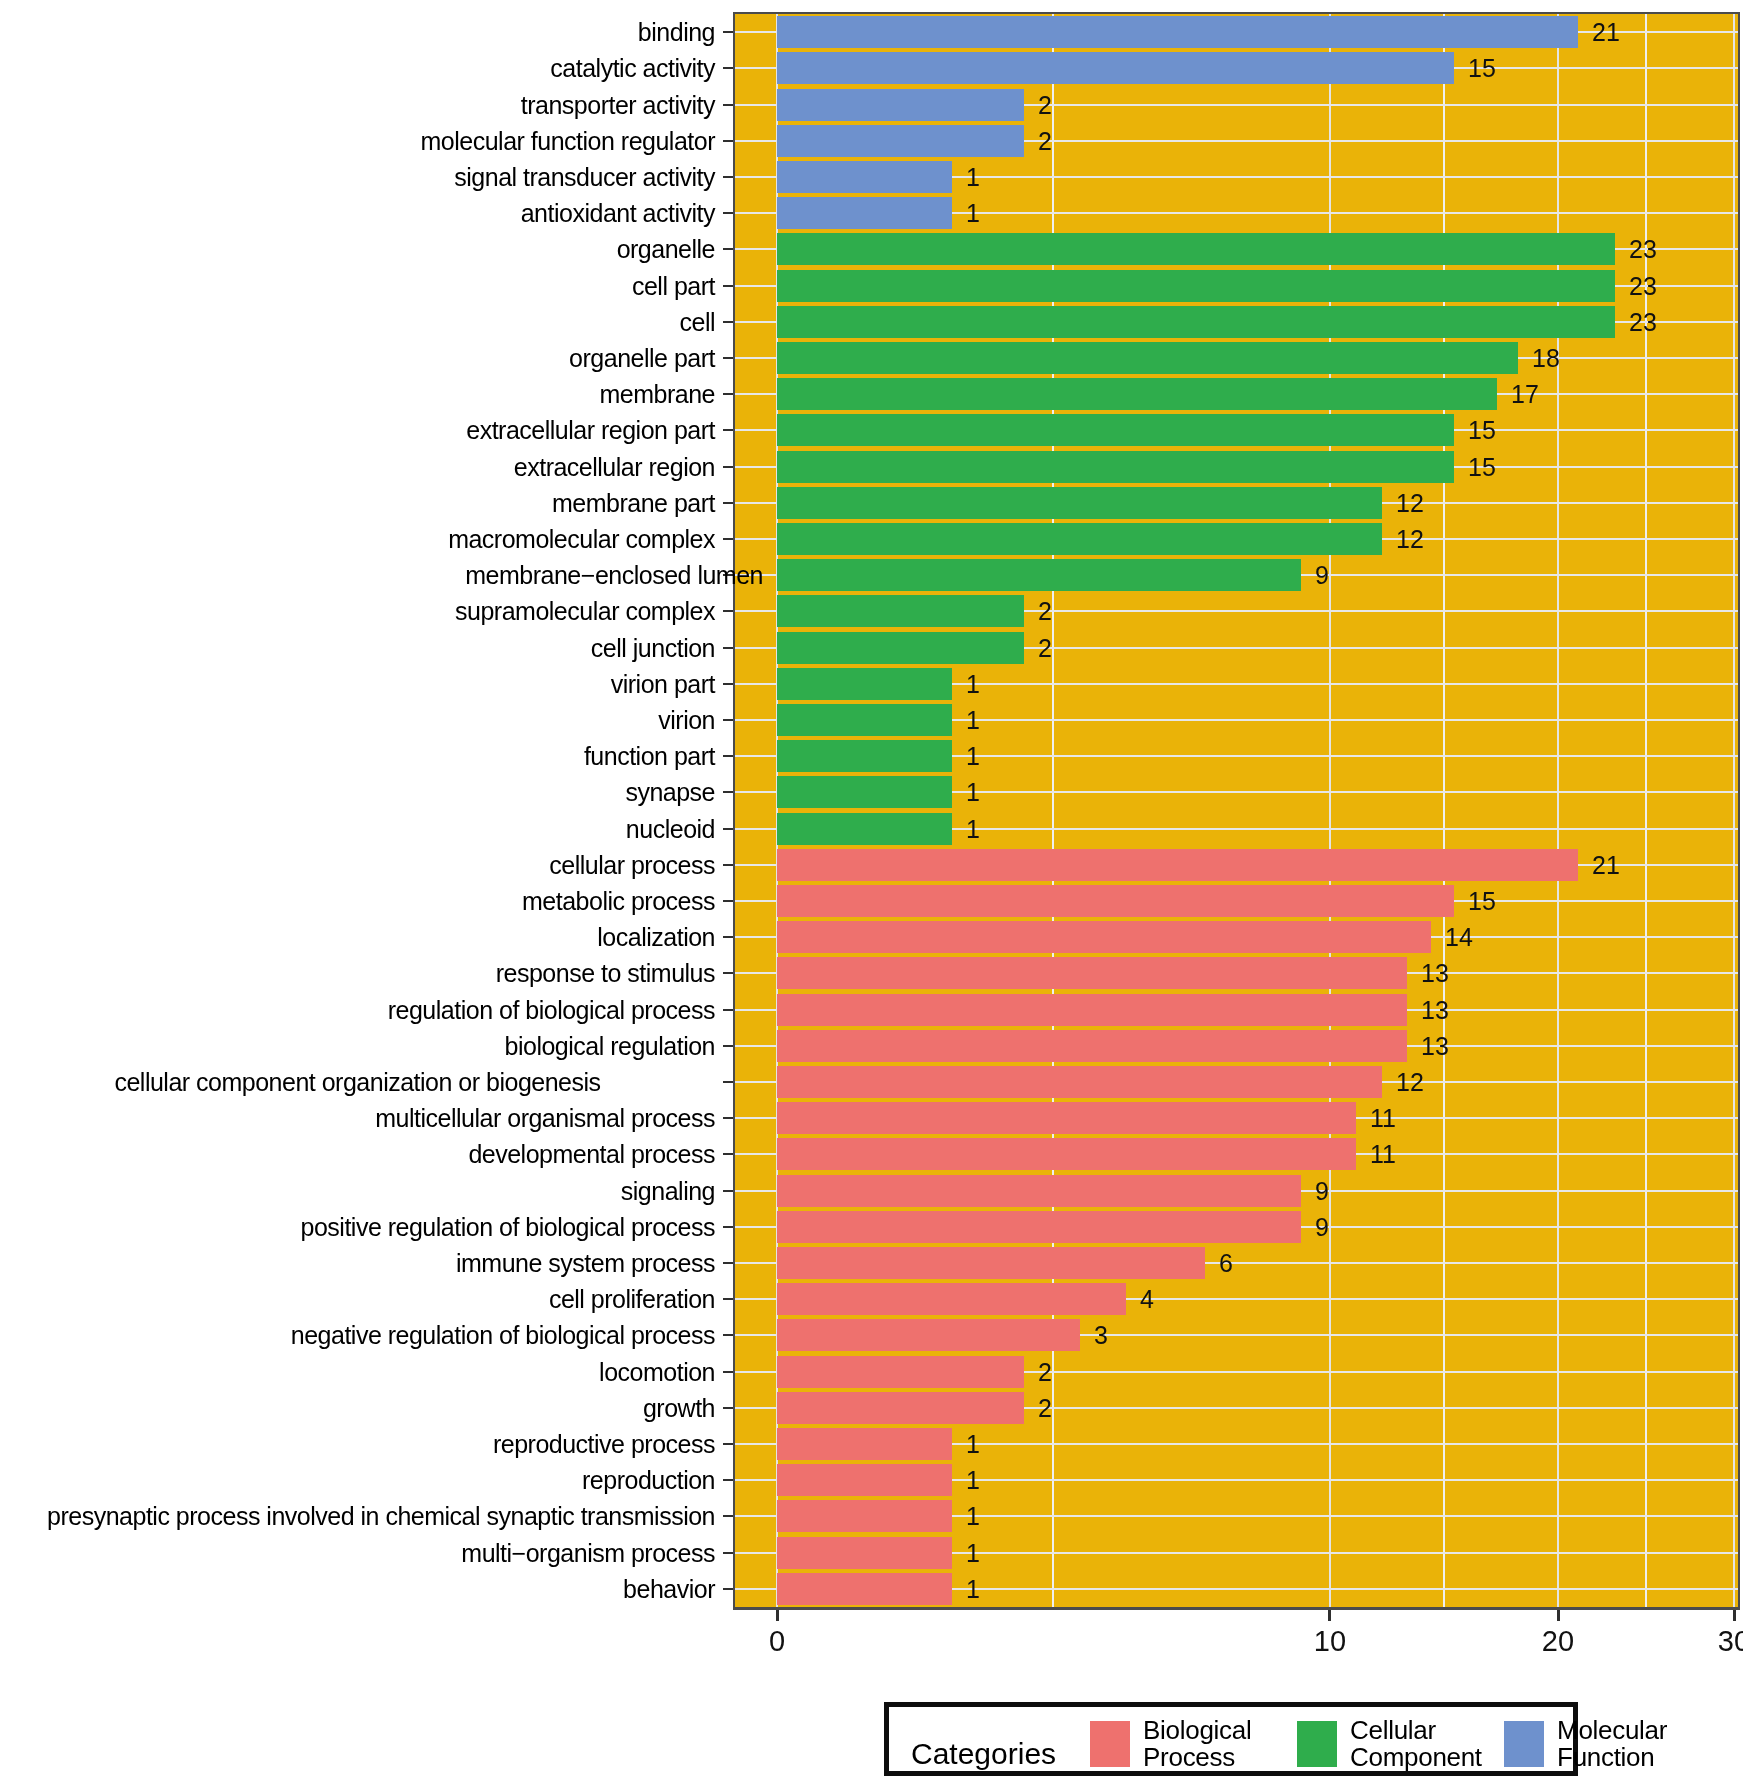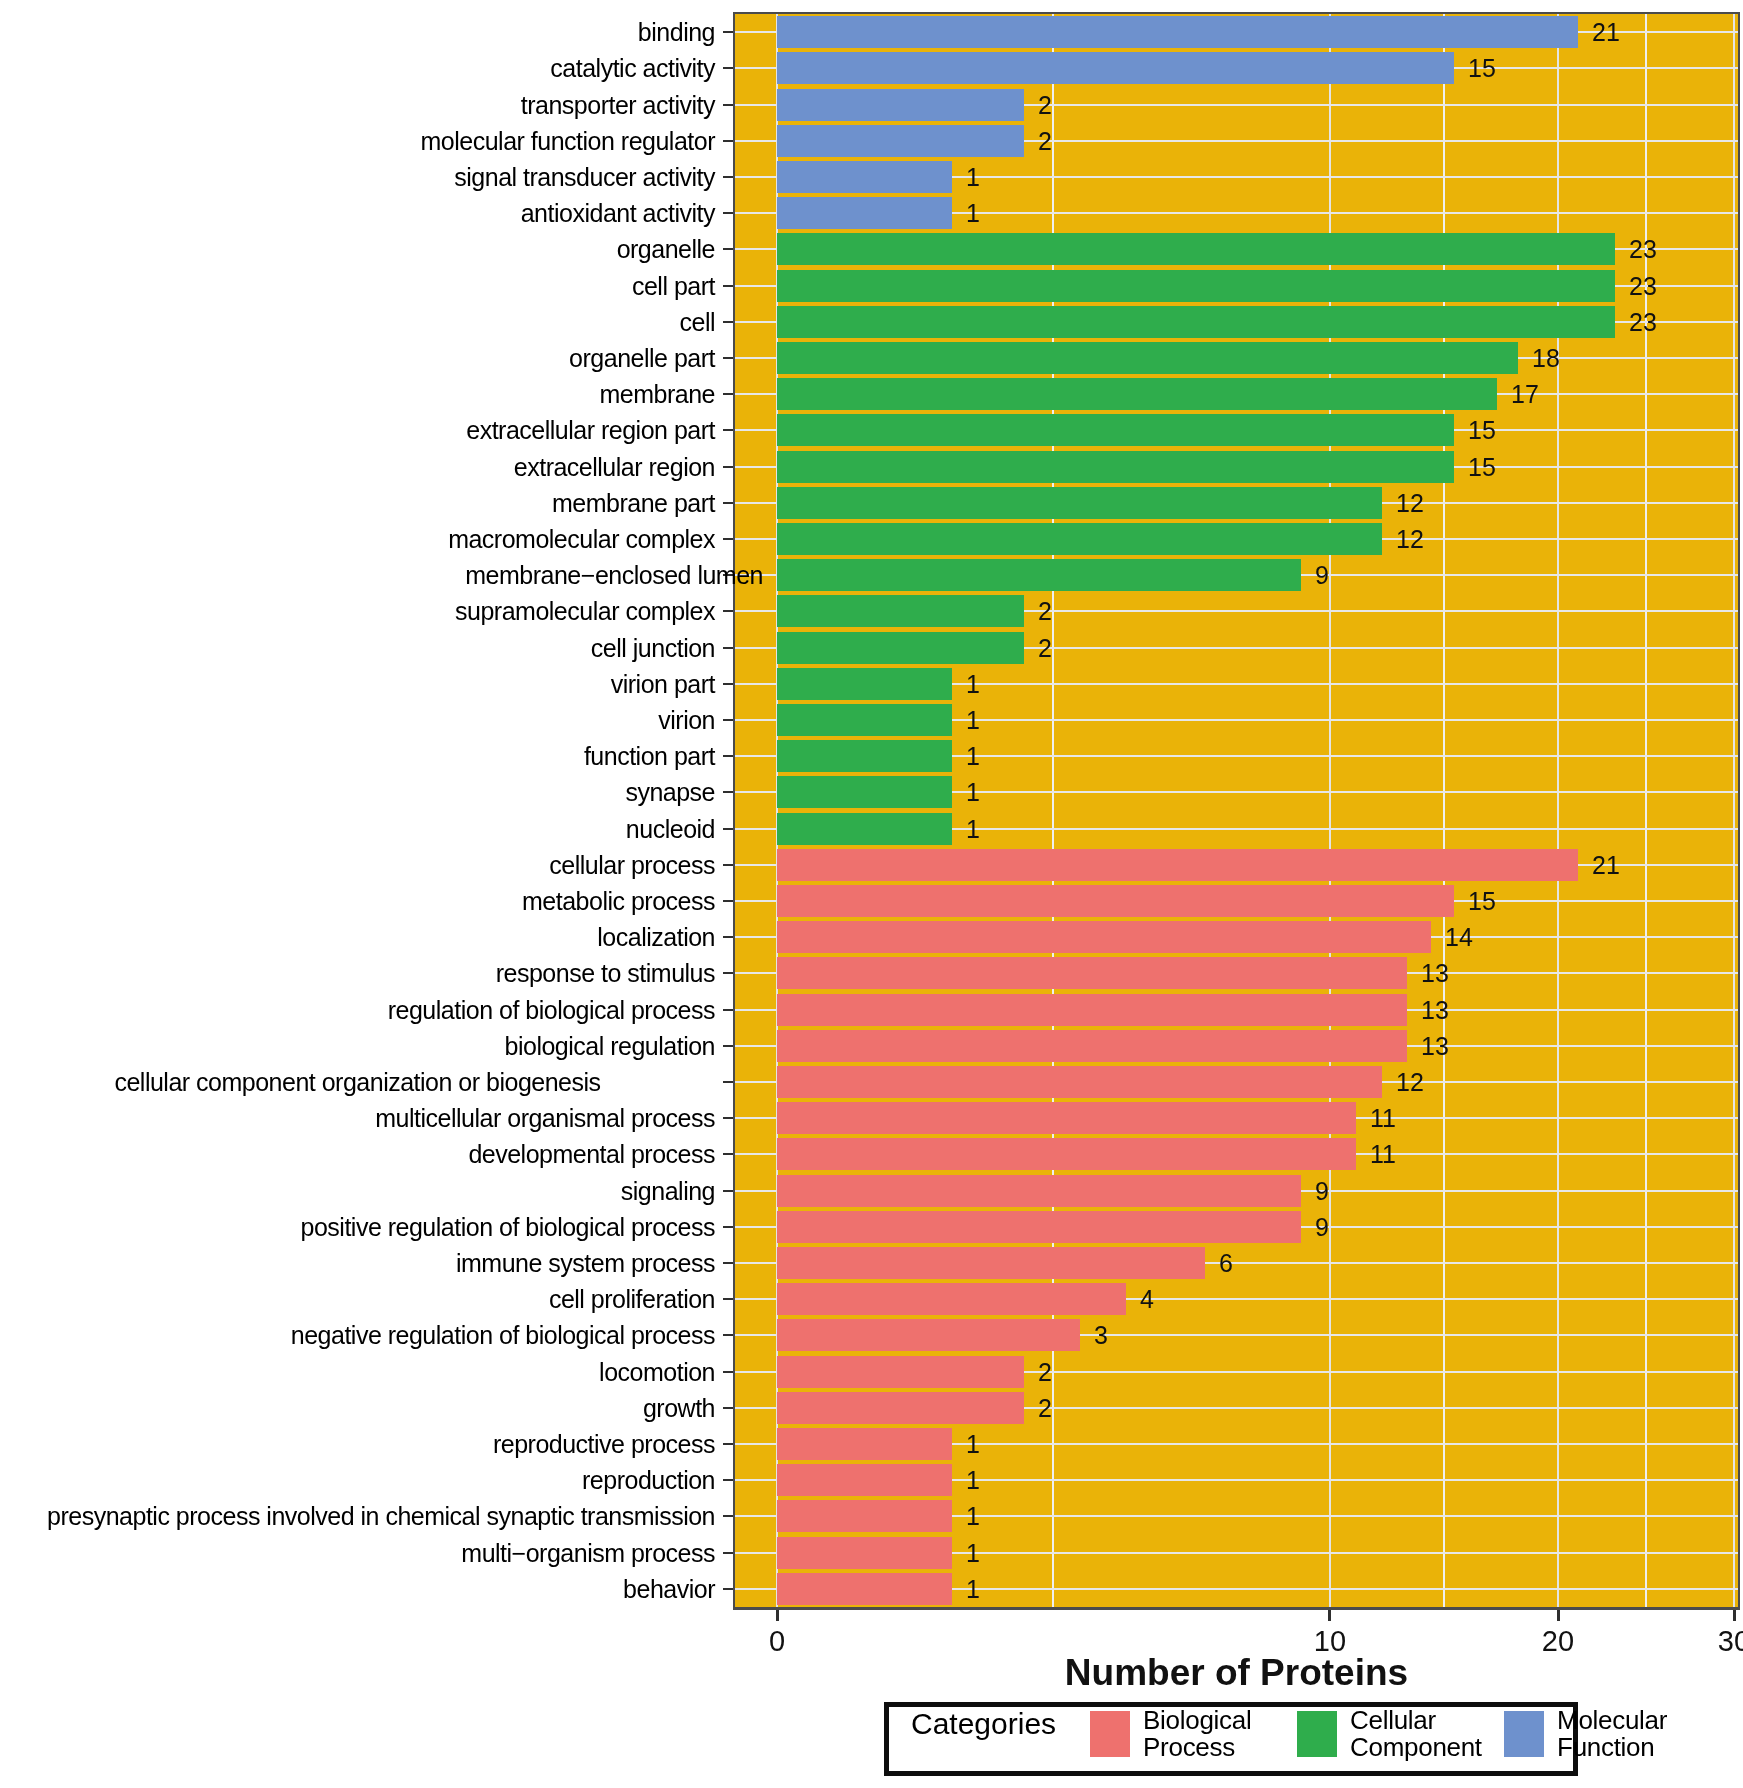--- a/index.html
+++ b/index.html
@@ -47,21 +47,21 @@
     left:733px;top:1652px;width:1007px;
     text-align:center;
     font-size:37px;font-weight:700;color:#111;
   }
   #legend-box{
     position:absolute;
     left:884px;top:1702px;width:694px;height:74px;
     border:5px solid #0d0d0d;
     box-sizing:border-box;
     background:#ffffff;
-    display:flex;align-items:flex-start;
+    display:flex;align-items:flex-end;
     padding:0 0 0 22px;
   }
   #legend-title{
     font-size:30px;color:#000;margin-right:34px;white-space:nowrap;
   }
   .legend-entry{display:flex;align-items:center;margin-right:26px;}
   .legend-swatch{width:40px;height:46px;margin-right:13px;flex:0 0 auto;}
   .legend-label{
     font-size:26px;line-height:27px;color:#000;
     width:128px;letter-spacing:-0.3px;
@@ -305,21 +305,20 @@
   <div id="x-axis">
       <div class="x-tick" style="left: 776px; top: 1610px; width: 3px; height: 11px;"></div>
       <div class="x-tick-label" style="left: 727px; top: 1625px; width: 100px;">0</div>
       <div class="x-tick" style="left: 1328px; top: 1610px; width: 3px; height: 11px;"></div>
       <div class="x-tick-label" style="left: 1280px; top: 1625px; width: 100px;">10</div>
       <div class="x-tick" style="left: 1557px; top: 1610px; width: 3px; height: 11px;"></div>
       <div class="x-tick-label" style="left: 1508px; top: 1625px; width: 100px;">20</div>
       <div class="x-tick" style="left: 1733px; top: 1610px; width: 3px; height: 11px;"></div>
       <div class="x-tick-label" style="left: 1684px; top: 1625px; width: 100px;">30</div>
     </div>
-  <div id="x-axis-title">Number of Proteins</div>
   <div id="legend-box">
     <div id="legend-title">Categories</div>
     <div id="legend-entries" style="display:flex;align-items:center;">
         <div class="legend-entry">
           <div class="legend-swatch" style="background: rgb(238, 113, 110);"></div>
           <div class="legend-label">Biological Process</div>
         </div>
         <div class="legend-entry">
           <div class="legend-swatch" style="background: rgb(47, 173, 76);"></div>
           <div class="legend-label">Cellular Component</div>

